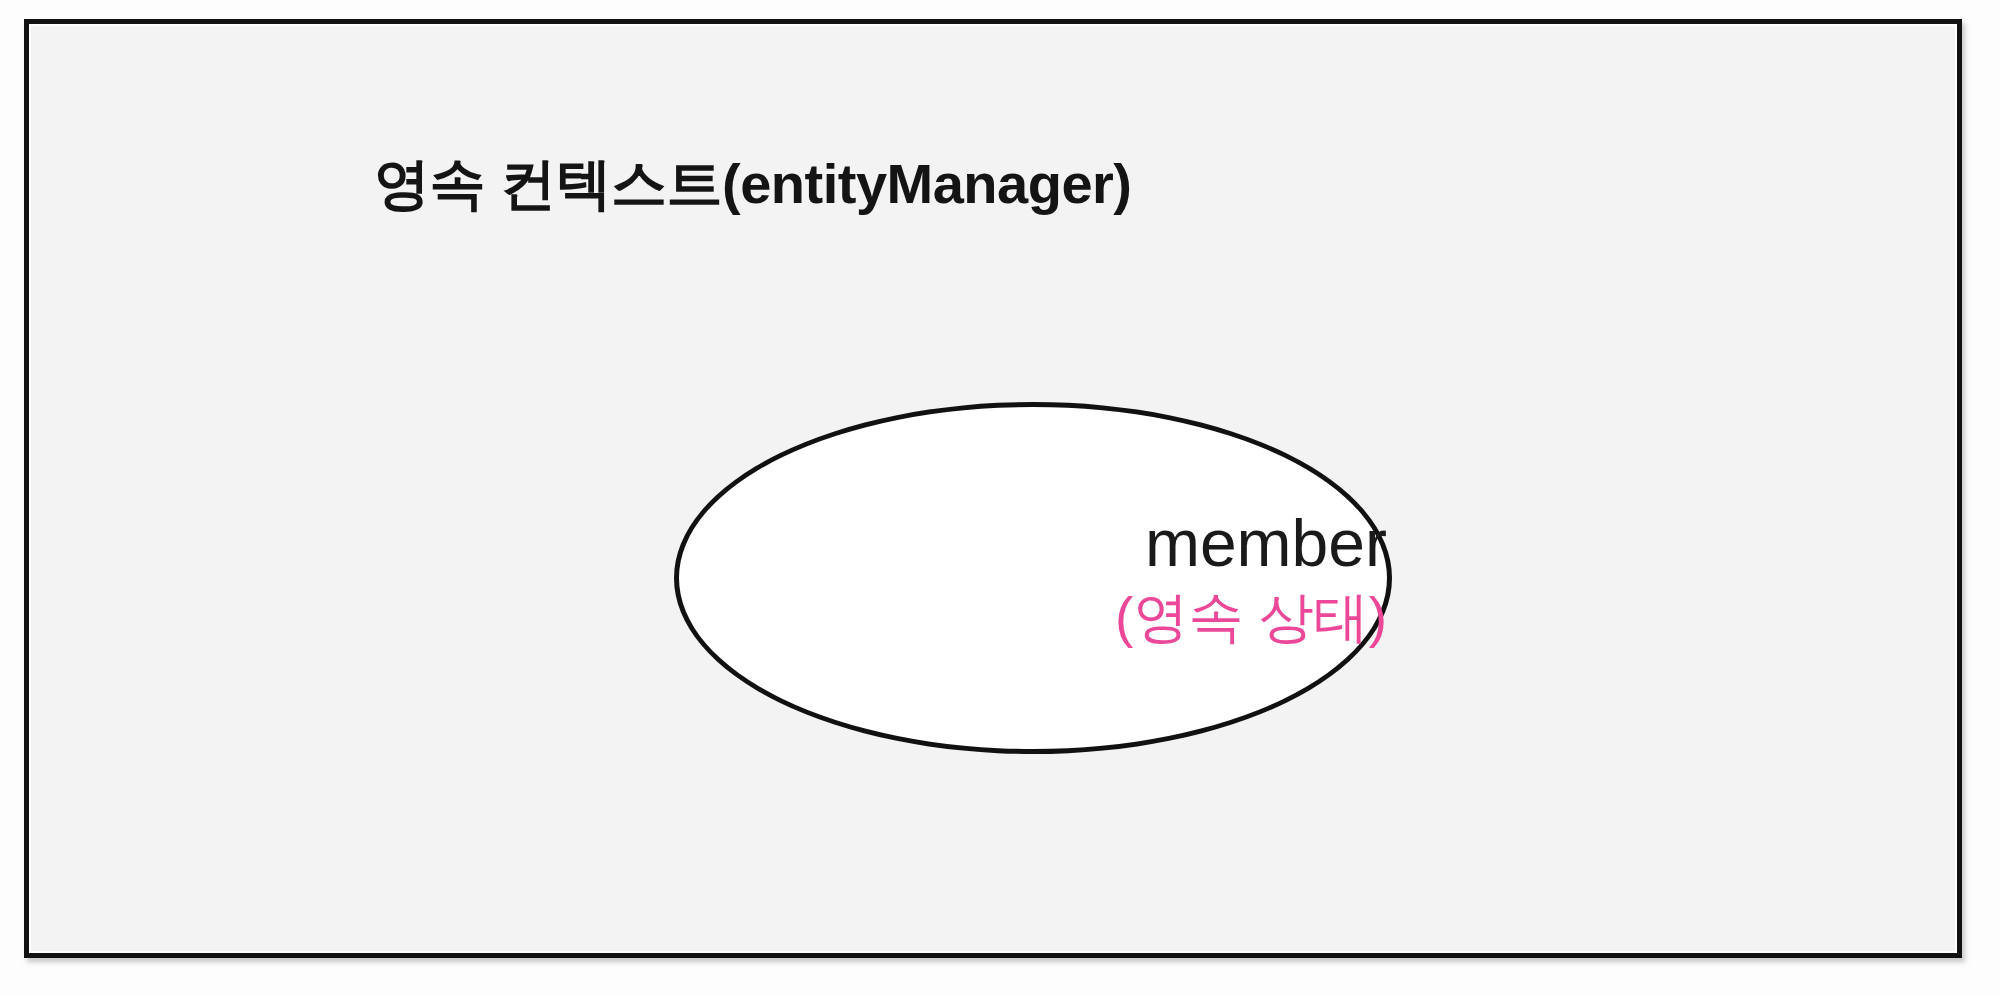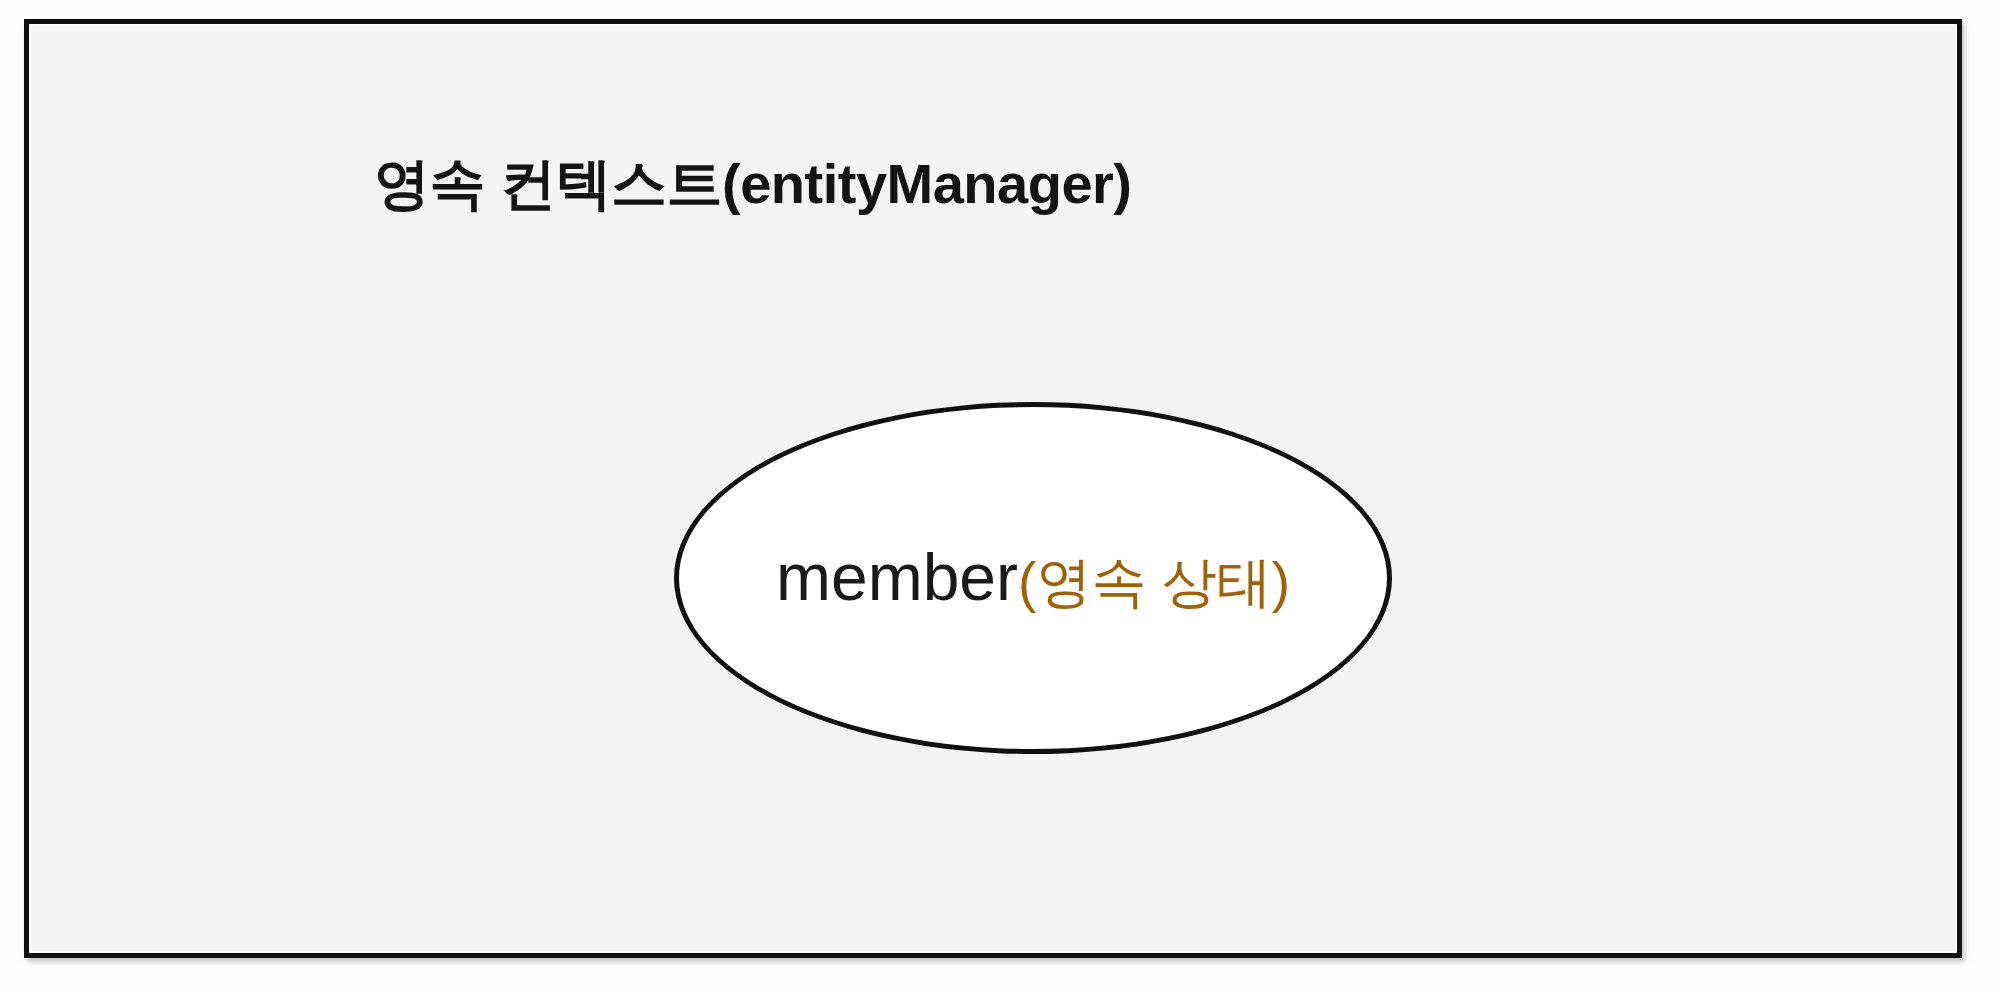--- a/index.html
+++ b/index.html
@@ -60,38 +60,38 @@
     position: absolute;
     left: 645px;
     top: 378px;
     width: 718px;
     height: 352px;
     box-sizing: border-box;
     background: #ffffff;
     border: 5px solid #111111;
     border-radius: 50%;
     display: flex;
-    flex-direction: row;
-    align-items: center;
+    flex-direction: column;
+    align-items: flex-end;
     justify-content: center;
   }
 
   .entity-name {
     font-size: 66px;
     font-weight: normal;
     color: #1a1a1a;
     line-height: 1.05;
     white-space: nowrap;
   }
 
   .entity-state {
     margin-top: 10px;
     font-size: 55px;
     font-weight: normal;
-    color: #a16207;
+    color: #ec4899;
     line-height: 1.05;
     white-space: nowrap;
   }
 </style>
 </head>
 <body>
 
 <div id="stage">
 
   <div class="context-box">

